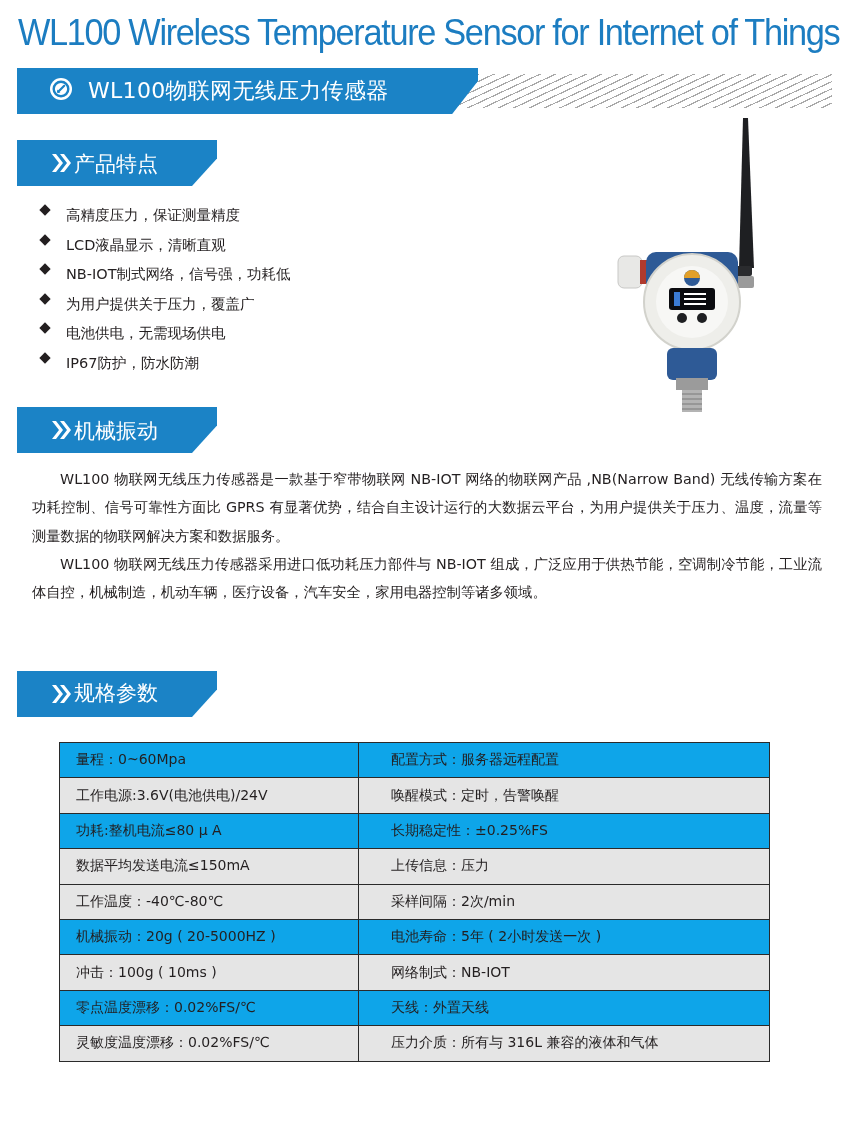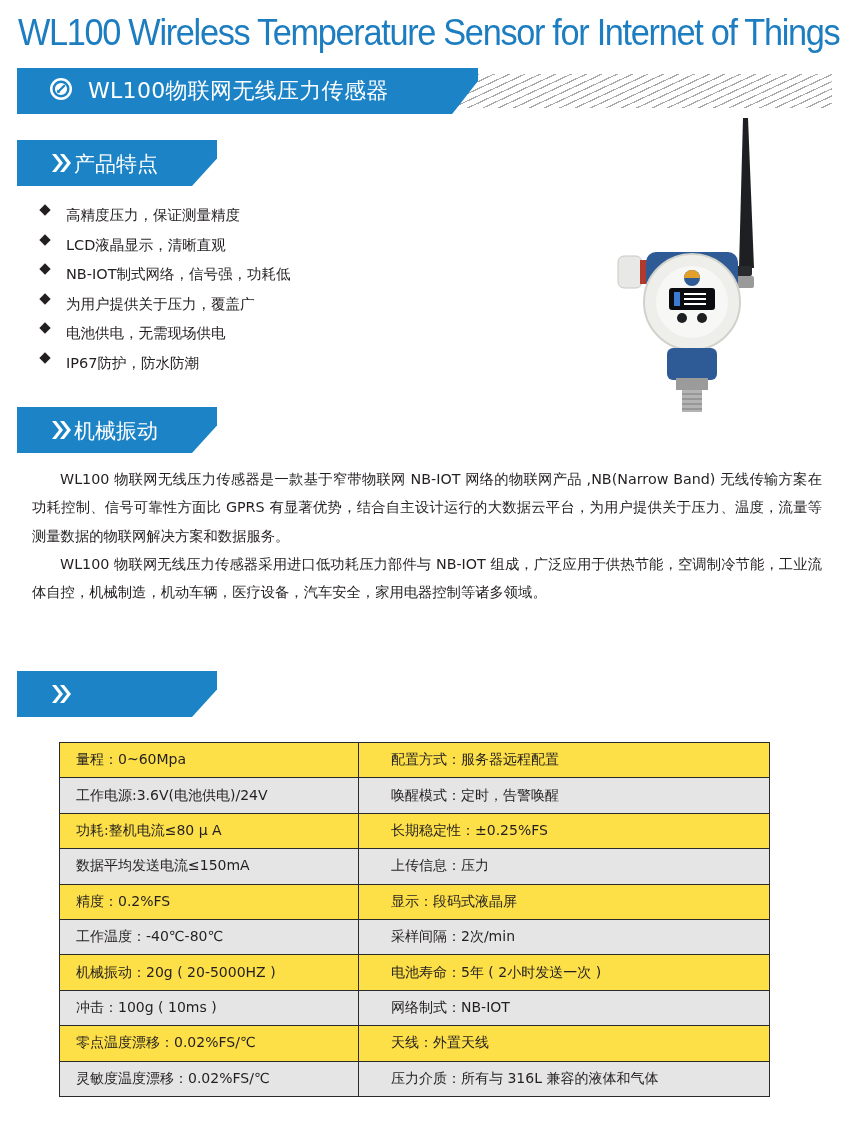--- a/index.html
+++ b/index.html
@@ -31,21 +31,21 @@
 
   .product-img { left:612px; top:118px; width:165px; height:296px; }
 
   .intro { left:32px; top:465px; width:790px; font-size:14.3px; line-height:28.3px; color:#231f20; }
   .intro p { margin:0; text-indent:28px; text-align:justify; }
 
   .spec-table { left:59px; top:742px; width:711px; border-collapse:collapse;
     border:1.5px solid #6e6e6e; font-size:14px; }
   .spec-table td { height:35.4px; border:1.5px solid #2a2a2a; padding:0 0 0 16px; color:#231f20; box-sizing:border-box; }
   .spec-table td.c2 { padding-left:32px; }
-  .spec-table tr.light td { background:#fde047; }
+  .spec-table tr.light td { background:#0ea5e9; }
   .spec-table tr.dark td { background:#e5e5e5; }
   .spec-table td.c1 { width:299px; }
 </style>
 </head>
 <body>
 
 <div class="abs page-title">WL100 Wireless Temperature Sensor for Internet of Things</div>
 
 <div class="abs banner-hatch"></div>
 <div class="abs banner"></div>
@@ -131,43 +131,39 @@
 <div class="abs intro">
   <p>WL100 物联网无线压力传感器是一款基于窄带物联网 NB-IOT 网络的物联网产品 ,NB(Narrow Band) 无线传输方案在功耗控制、信号可靠性方面比 GPRS 有显著优势，结合自主设计运行的大数据云平台，为用户提供关于压力、温度，流量等测量数据的物联网解决方案和数据服务。</p>
   <p>WL100 物联网无线压力传感器采用进口低功耗压力部件与 NB-IOT 组成，广泛应用于供热节能，空调制冷节能，工业流体自控，机械制造，机动车辆，医疗设备，汽车安全，家用电器控制等诸多领域。</p>
 </div>
 
 <div class="abs section-head" style="top:671px;"></div>
 <svg class="abs section-chev" style="top:683px;" viewBox="0 0 24 22">
   <path d="M2 2 L9 11 L2 20 L6 20 L13 11 L6 2 Z" fill="#fff"></path>
   <path d="M10 2 L17 11 L10 20 L14 20 L21 11 L14 2 Z" fill="#fff"></path>
 </svg>
-<div class="abs section-text" style="top:722px;">规格参数</div>
+<div class="abs section-text" style="top:679px;">规格参数</div>
 
 <table class="abs spec-table">
   <tbody>
       <tr class="light">
         <td class="c1">量程：0~60Mpa</td>
         <td class="c2">配置方式：服务器远程配置</td>
       </tr>
   <tr class="dark">
         <td class="c1">工作电源:3.6V(电池供电)/24V</td>
         <td class="c2">唤醒模式：定时，告警唤醒</td>
       </tr>
   <tr class="light">
         <td class="c1">功耗:整机电流≤80 μ A</td>
         <td class="c2">长期稳定性：±0.25%FS</td>
       </tr>
   <tr class="dark">
         <td class="c1">数据平均发送电流≤150mA</td>
         <td class="c2">上传信息：压力</td>
-      </tr>
-  <tr class="light">
-        <td class="c1">精度：0.2%FS</td>
-        <td class="c2">显示：段码式液晶屏</td>
       </tr>
   <tr class="dark">
         <td class="c1">工作温度：-40℃-80℃</td>
         <td class="c2">采样间隔：2次/min</td>
       </tr>
   <tr class="light">
         <td class="c1">机械振动：20g ( 20-5000HZ )</td>
         <td class="c2">电池寿命：5年 ( 2小时发送一次 )</td>
       </tr>
   <tr class="dark">

